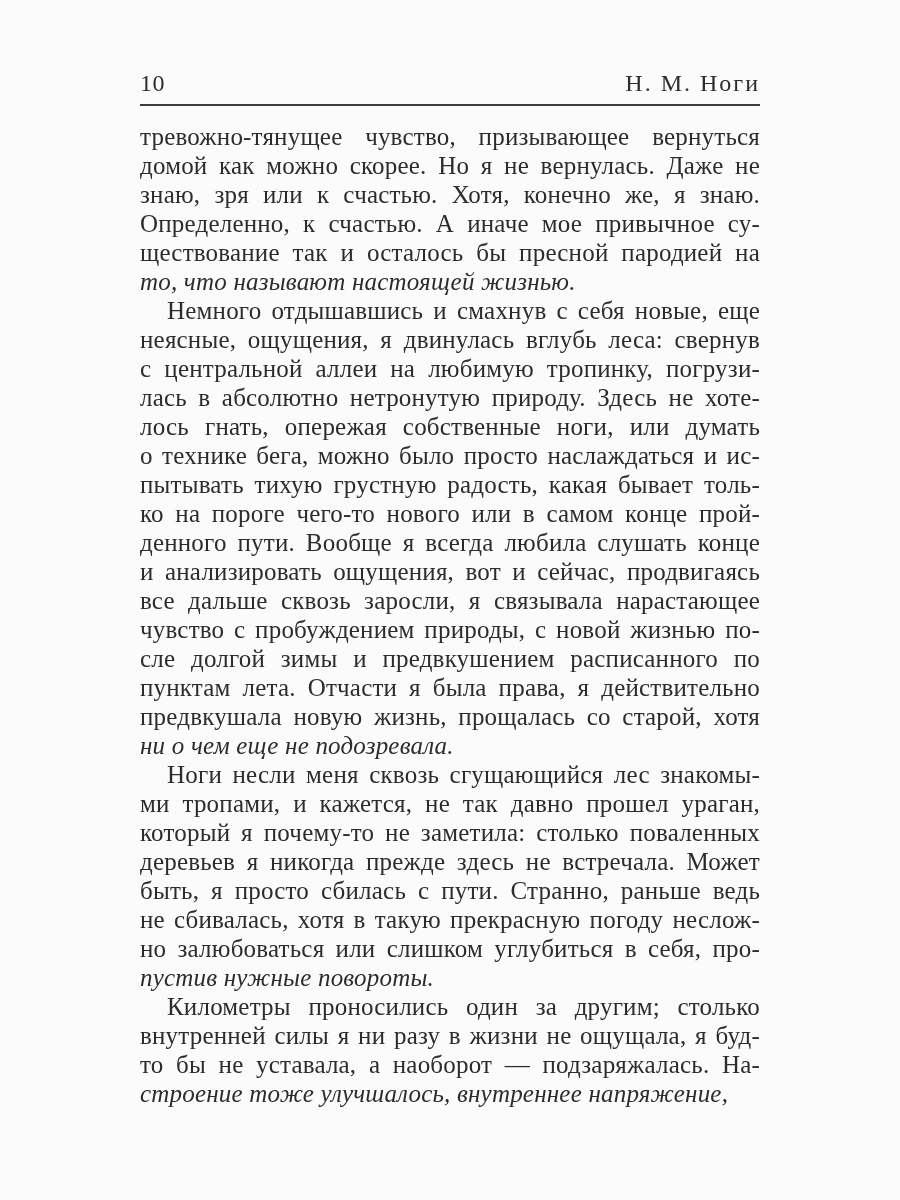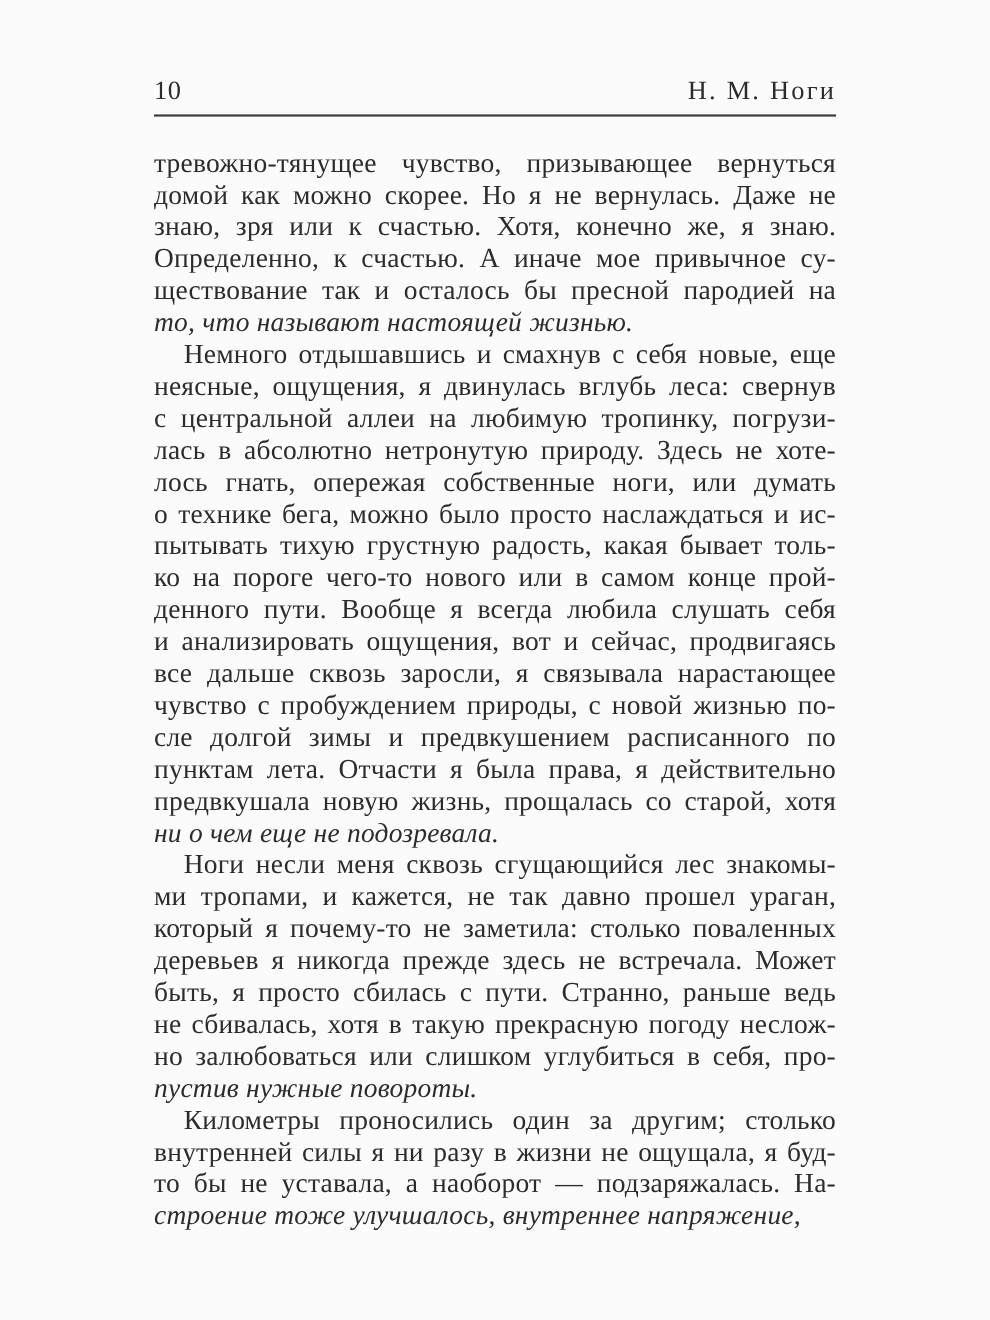--- a/index.html
+++ b/index.html
@@ -38,21 +38,21 @@
   }
   .running-author {
     letter-spacing: 2px;
   }
   .header-rule {
     height: 2px;
     background: #3c3c3c;
     margin-top: 6px;
   }
   main.body-text {
-    margin-top: 28px;
+    margin-top: 16px;
   }
   .paragraph {
     margin: 0;
     padding: 0;
   }
   .line {
     font-size: 25px;
     height: 29px;
     line-height: 29px;
     text-align: justify;
@@ -90,21 +90,21 @@
         </div>
         <div class="paragraph">
           <div class="line indent">Немного отдышавшись и смахнув с себя новые, еще</div>
           <div class="line">неясные, ощущения, я двинулась вглубь леса: свернув</div>
           <div class="line">с центральной аллеи на любимую тропинку, погрузи-</div>
           <div class="line">лась в абсолютно нетронутую природу. Здесь не хоте-</div>
           <div class="line">лось гнать, опережая собственные ноги, или думать</div>
           <div class="line">о технике бега, можно было просто наслаждаться и ис-</div>
           <div class="line">пытывать тихую грустную радость, какая бывает толь-</div>
           <div class="line">ко на пороге чего-то нового или в самом конце прой-</div>
-          <div class="line">денного пути. Вообще я всегда любила слушать себя</div>
+          <div class="line">денного пути. Вообще я всегда любила слушать конце</div>
           <div class="line">и анализировать ощущения, вот и сейчас, продвигаясь</div>
           <div class="line">все дальше сквозь заросли, я связывала нарастающее</div>
           <div class="line">чувство с пробуждением природы, с новой жизнью по-</div>
           <div class="line">сле долгой зимы и предвкушением расписанного по</div>
           <div class="line">пунктам лета. Отчасти я была права, я действительно</div>
           <div class="line">предвкушала новую жизнь, прощалась со старой, хотя</div>
           <div class="line lastline">ни о чем еще не подозревала.</div>
         </div>
         <div class="paragraph">
           <div class="line indent">Ноги несли меня сквозь сгущающийся лес знакомы-</div>

